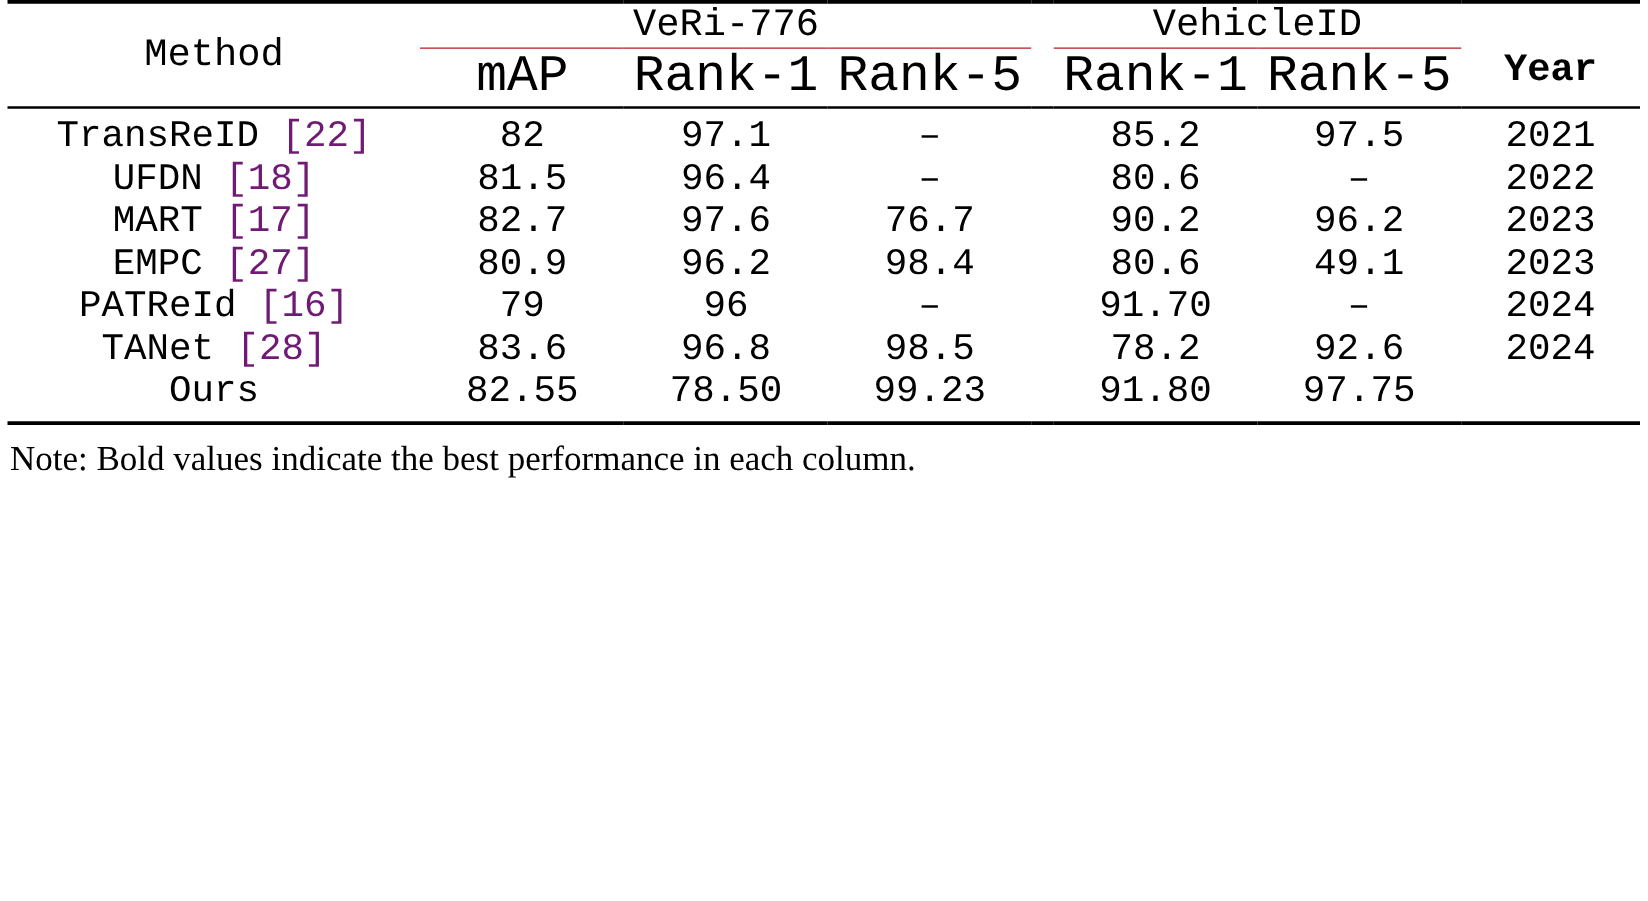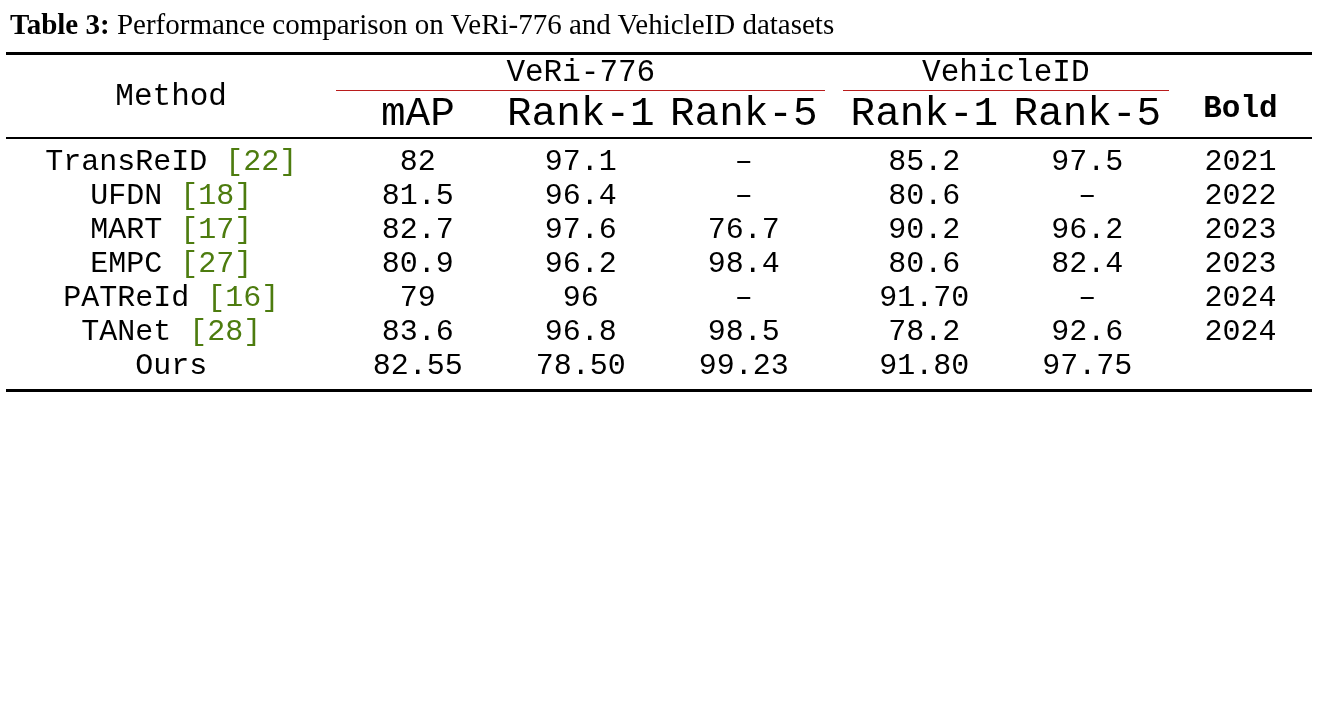--- a/index.html
+++ b/index.html
@@ -78,21 +78,21 @@
   .data-row td {
     font-size: 30px;
     padding-top: 8px;
     padding-bottom: 8px;
   }
   .data-row td.method {
     text-align: center;
     white-space: nowrap;
   }
   .ref {
-    color: #4d7c0f;
+    color: #701a75;
   }
   .bold {
     font-weight: bold;
   }
   .note {
     font-size: 28px;
     padding-top: 12px;
     padding-left: 2px;
     white-space: nowrap;
   }
@@ -100,24 +100,20 @@
   .col-method { width: 300px; }
   .col-num { width: 148px; }
   .col-gap { width: 16px; }
   .col-year { width: 130px; }
 </style>
 </head>
 <body>
 
 <div class="page">
 
-  <div class="caption">
-    <span class="cap-label">Table 3:</span>
-    <span class="cap-text">Performance comparison on VeRi-776 and VehicleID datasets</span>
-  </div>
 
   <table class="tbl">
     <colgroup>
       <col class="col-method">
       <col class="col-num">
         <col class="col-num">
         <col class="col-num">
       <col class="col-gap">
       <col class="col-num">
         <col class="col-num">
@@ -127,21 +123,21 @@
     <tbody>
         <tr class="rule-top">
       <td colspan="8"></td>
     </tr>
 
     <tr class="hdr-group">
       <td rowspan="2" class="method-cell">Method</td>
       <td colspan="3" class="grp-underline">VeRi-776</td>
       <td></td>
       <td colspan="2" class="grp-underline">VehicleID</td>
-      <td rowspan="2" style="font-weight:bold;font-size:31px;vertical-align:bottom;padding-bottom:11px;">Bold</td>
+      <td rowspan="2" style="font-weight:bold;font-size:31px;vertical-align:bottom;padding-bottom:11px;">Year</td>
     </tr>
 
     <tr class="hdr-sub">
       <td>mAP</td>
       <td>Rank-1</td>
       <td>Rank-5</td>
       <td></td>
       <td>Rank-1</td>
       <td>Rank-5</td>
     </tr>
@@ -187,21 +183,21 @@
       <td>2023</td>
     </tr>
 
     <tr class="data-row">
       <td class="method"><span>EMPC</span> <span class="ref">[27]</span></td>
       <td>80.9</td>
       <td>96.2</td>
       <td>98.4</td>
       <td></td>
       <td>80.6</td>
-      <td>82.4</td>
+      <td>49.1</td>
       <td>2023</td>
     </tr>
 
     <tr class="data-row">
       <td class="method"><span>PATReId</span> <span class="ref">[16]</span></td>
       <td>79</td>
       <td>96</td>
       <td>–</td>
       <td></td>
       <td>91.70</td>
@@ -234,14 +230,15 @@
     <tr class="spacer-row">
           <td colspan="8"></td>
         </tr>
 
     <tr class="rule-bot">
       <td colspan="8"></td>
     </tr>
   </tbody>
     </table>
 
+  <div class="note">Note: Bold values indicate the best performance in each column.</div>
 
 </div>
 
 </body></html>

